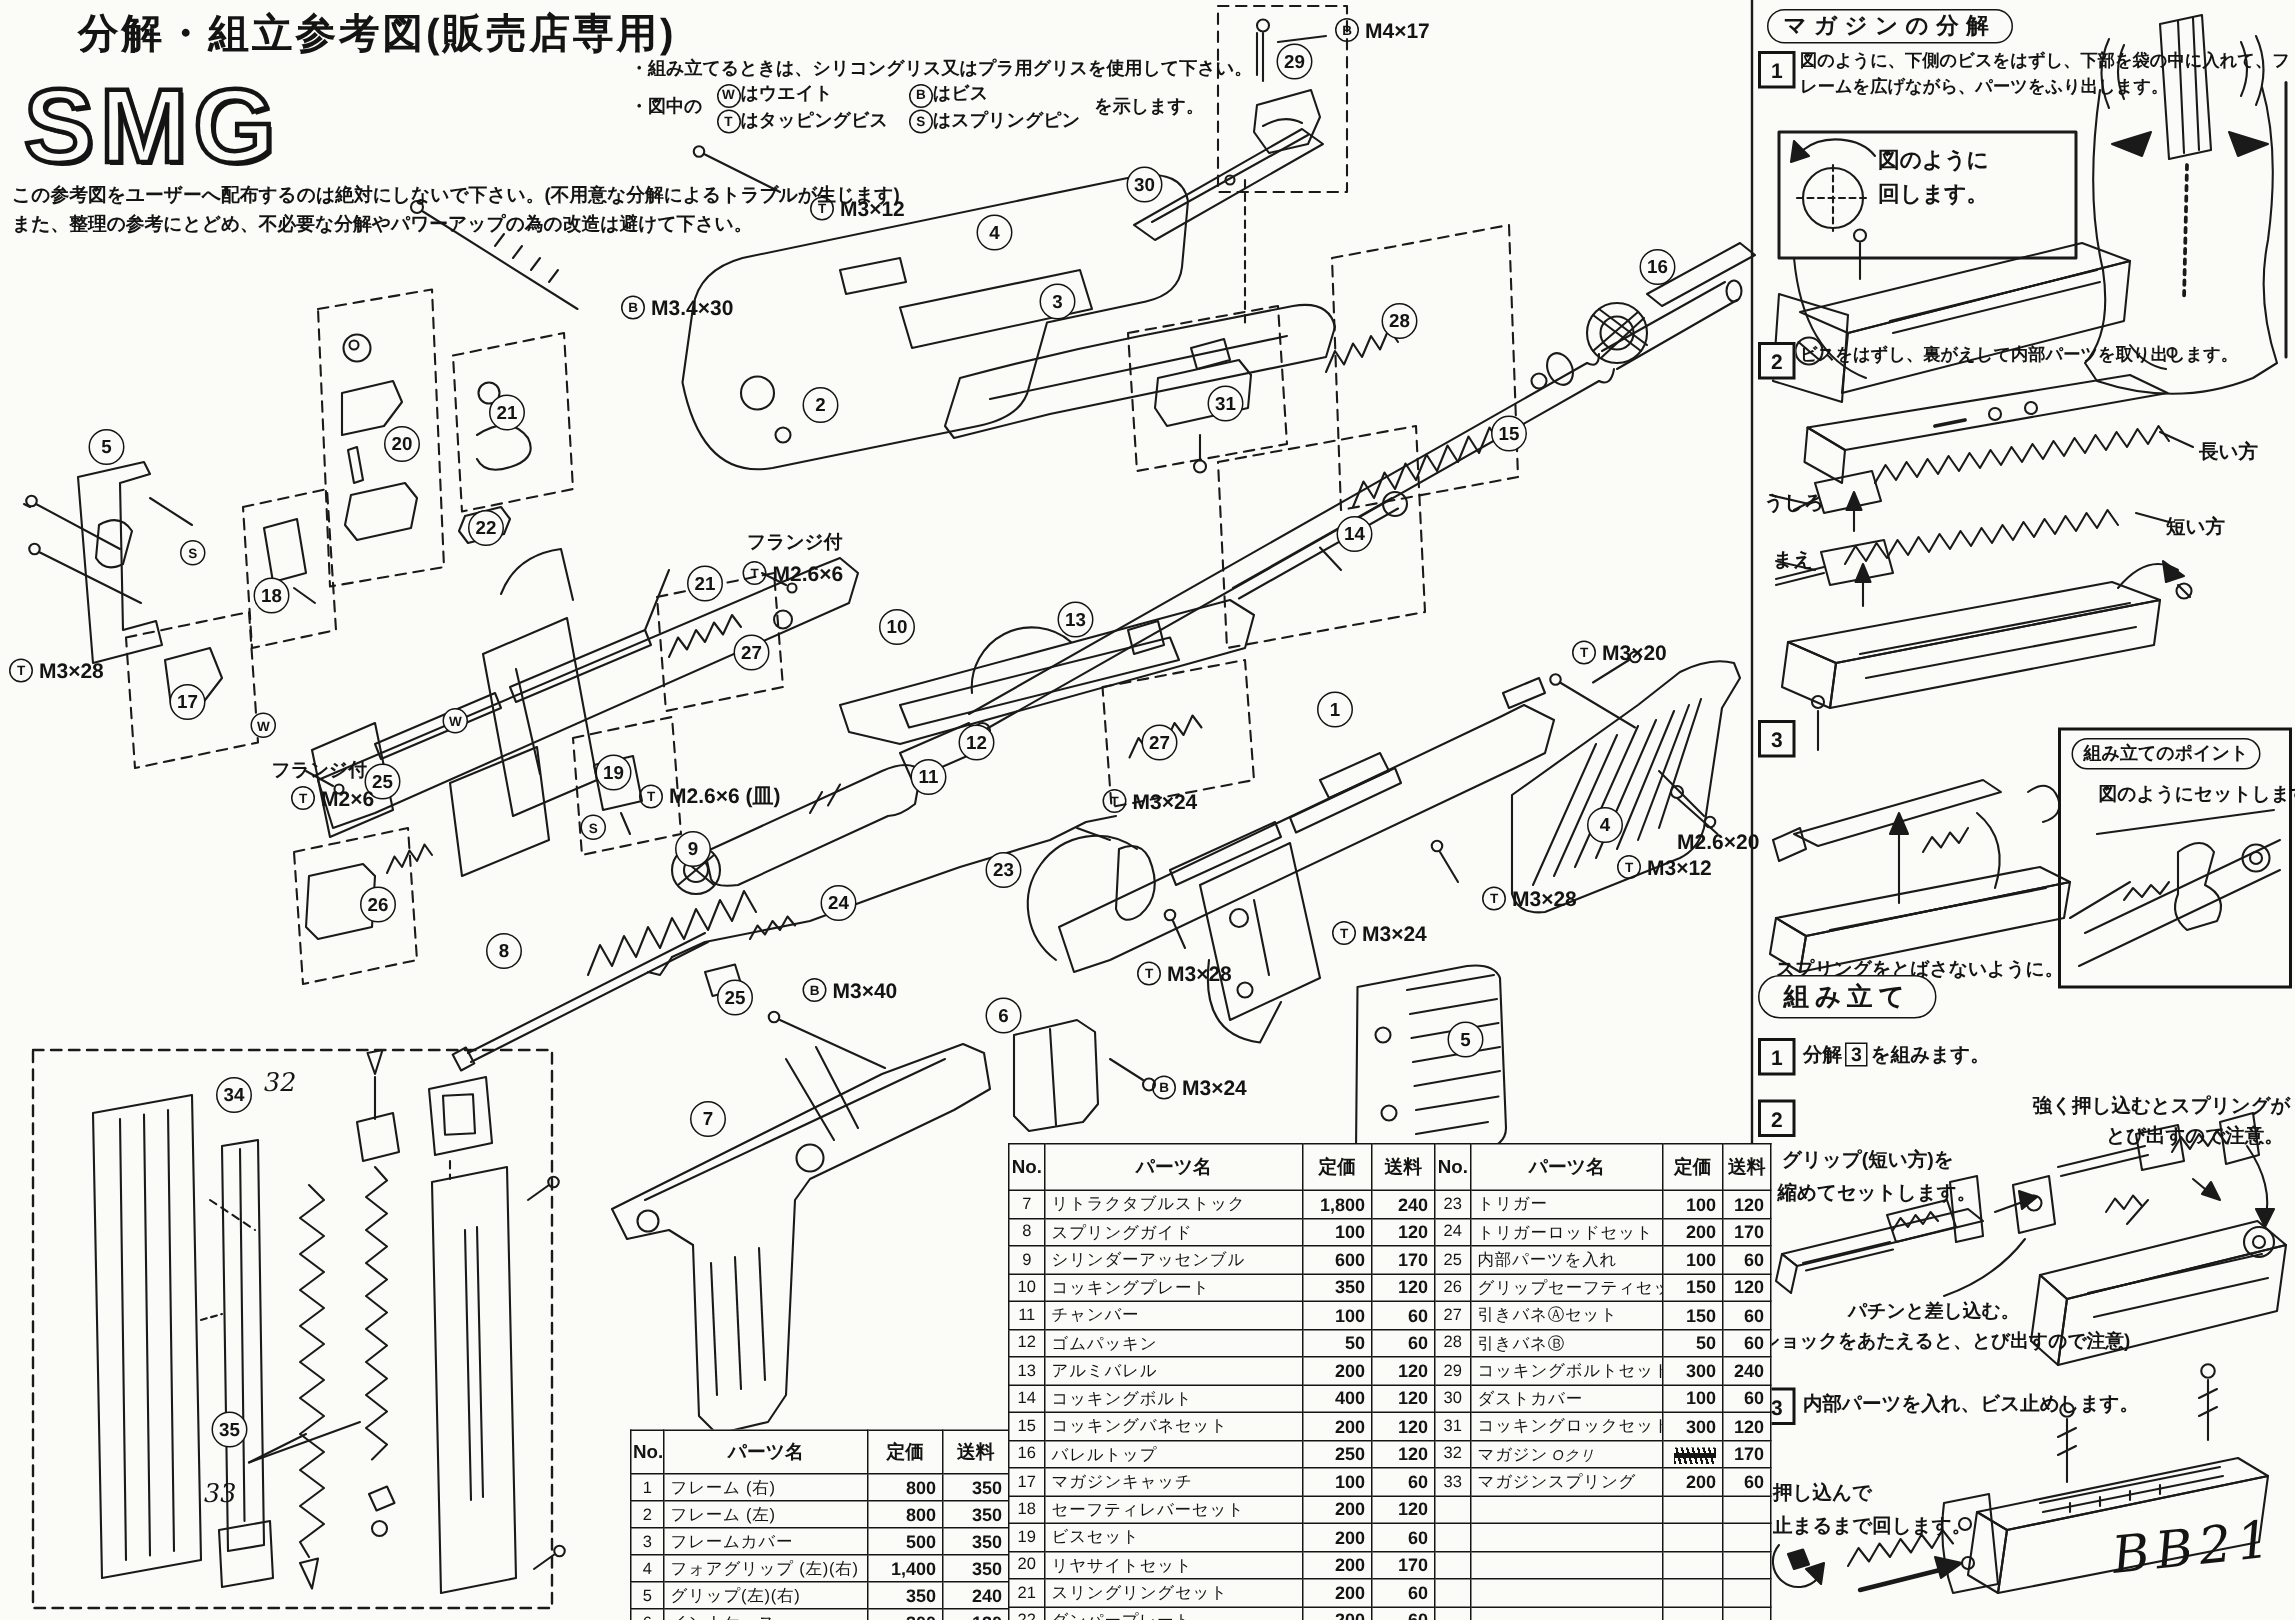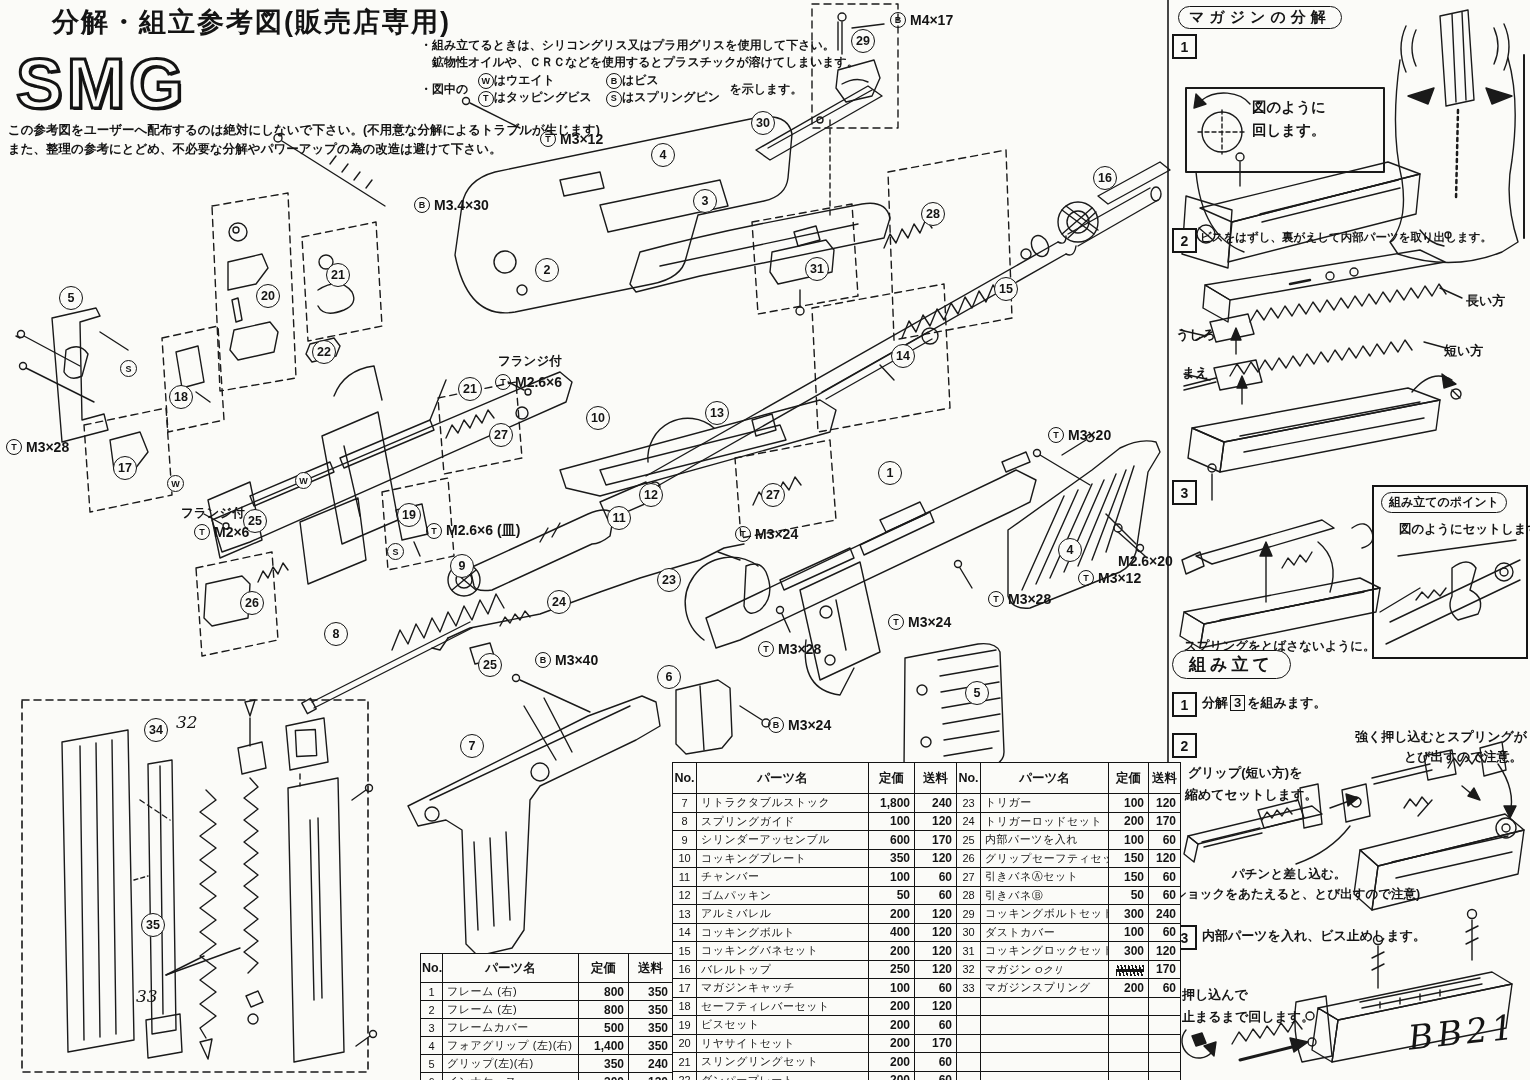--- a/index.html
+++ b/index.html
@@ -493,36 +493,36 @@
     </g>
   </svg>
 
   <div class="txt" id="main-title">分解・組立参考図(販売店専用)</div>
   <div class="txt" id="smg-logo">SMG</div>
   <div class="txt" id="warning1">この参考図をユーザーへ配布するのは絶対にしないで下さい。(不用意な分解によるトラブルが生じます)</div>
   <div class="txt" id="warning2">また、整理の参考にとどめ、不必要な分解やパワーアップの為の改造は避けて下さい。</div>
 
   <div id="notes">
     <div>・組み立てるときは、シリコングリス又はプラ用グリスを使用して下さい。</div>
-    <div>　鉱物性オイルや、ＣＲＣなどを使用するとプラスチックが溶けてしまいます。</div>
     <div>
       <span>・図中の</span>
       <span class="legend-grid" id="legend-grid">
           <span><span class="circL">W</span><span>はウエイト</span></span>
           <span><span class="circL">B</span><span>はビス</span></span>
           <span><span class="circL">T</span><span>はタッピングビス</span></span>
           <span><span class="circL">S</span><span>はスプリングピン</span></span>
         </span>
       <span>を示します。</span>
     </div>
   </div>
 
   <div class="txt pill" id="mag-title">マガジンの分解</div>
 
   <div class="stepnum" style="left:1172px;top:34px;">1</div>
+  <div class="ptext" style="left:1200px;top:33px;width:330px;">図のように、下側のビスをはずし、下部を袋の中に入れて、フレームを広げながら、パーツをふり出します。</div>
 
   <div class="txt" id="inset-text">
     <div>図のように</div>
     <div>回します。</div>
   </div>
 
   <div class="stepnum" style="left:1172px;top:228px;">2</div>
   <div class="ptext" style="left:1200px;top:229px;width:330px;">ビスをはずし、裏がえして内部パーツを取り出します。</div>
 
   <div class="blabel" style="left:1176px;top:326px;">うしろ</div>
@@ -832,21 +832,21 @@
       <span class="pnum" style="left: 243px; top: 509px;">25</span>
       <span class="pnum" style="left: 478px; top: 653px;">25</span>
       <span class="pnum" style="left: 240px; top: 591px;">26</span>
       <span class="pnum" style="left: 489px; top: 423px;">27</span>
       <span class="pnum" style="left: 761px; top: 483px;">27</span>
       <span class="pnum" style="left: 921px; top: 202px;">28</span>
       <span class="pnum" style="left: 851px; top: 29px;">29</span>
       <span class="pnum" style="left: 751px; top: 111px;">30</span>
       <span class="pnum" style="left: 805px; top: 257px;">31</span>
       <span class="pnum" style="left: 144px; top: 718px;">34</span>
-      <span class="pnum" style="left: 141px; top: 913px;">35</span>
+      <span class="pnum" style="left: 141px; top: 941px;">35</span>
       <span class="plet" style="left: 167px; top: 475px;">W</span>
       <span class="plet" style="left: 295px; top: 472px;">W</span>
       <span class="plet" style="left: 120px; top: 360px;">S</span>
       <span class="plet" style="left: 387px; top: 543px;">S</span>
       <span class="screw-label" style="left: 540px; top: 131px;">
         <span class="circL">T</span>
         <span>M3×12</span>
       </span>
       <span class="screw-label" style="left: 414px; top: 197px;">
         <span class="circL">B</span>

